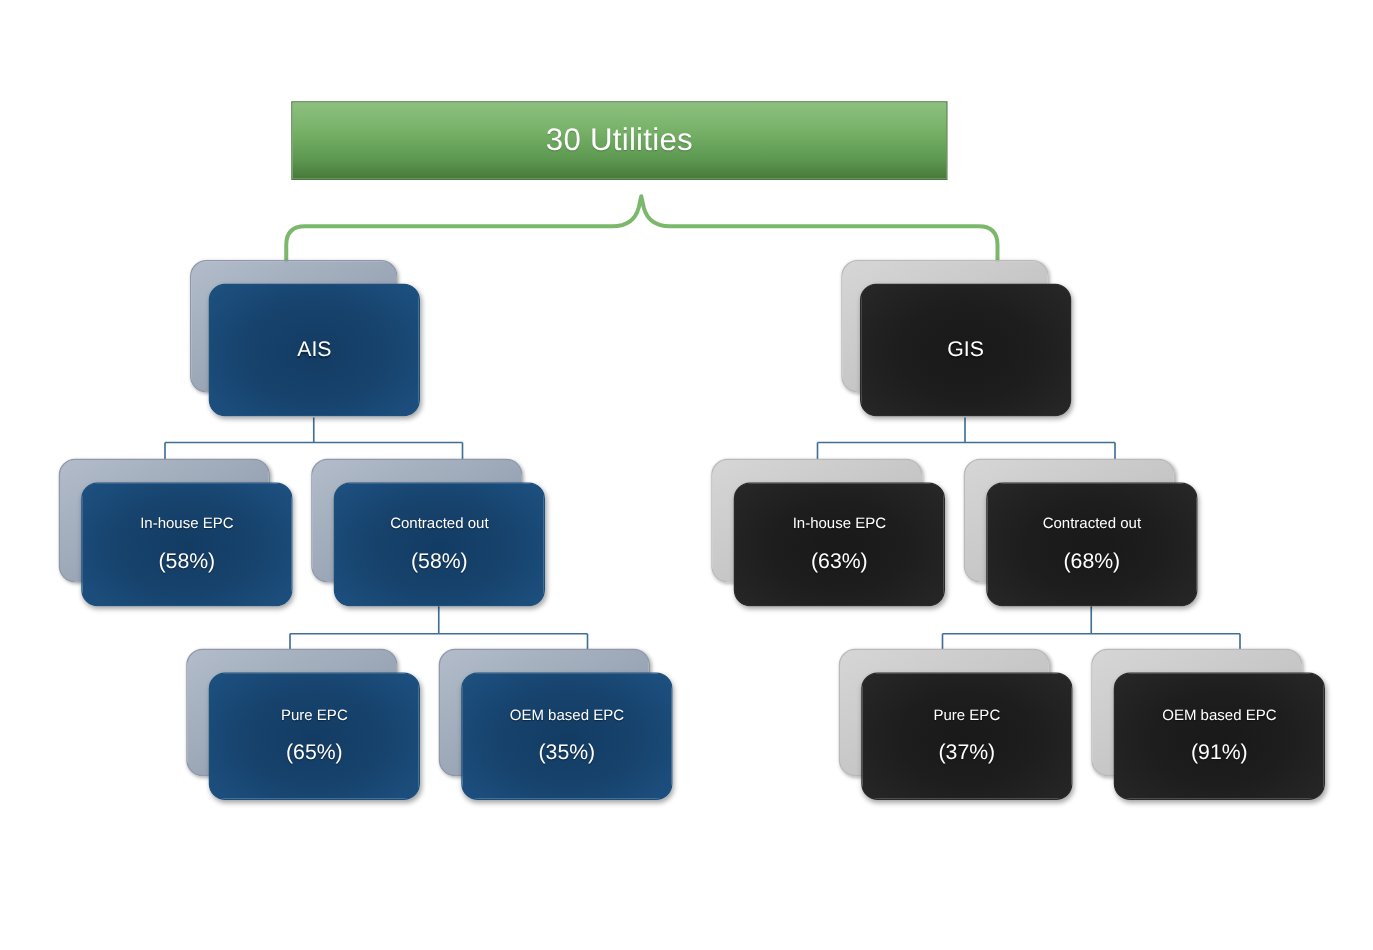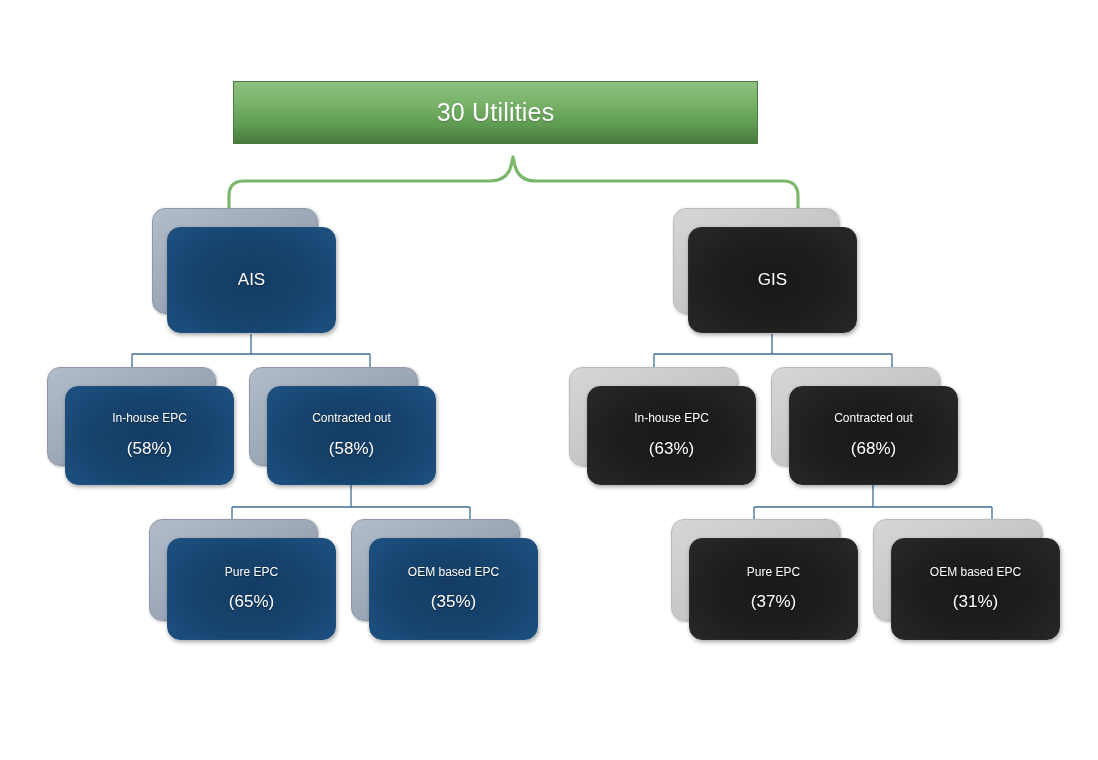--- a/index.html
+++ b/index.html
@@ -222,17 +222,17 @@
     <div class="front-card" style="left:18px; top:19px; width:169px; height:102px;">
       <span class="line-1">Pure EPC</span>
       <span class="line-2">(37%)</span>
     </div>
   </div>
 
   <div class="node theme-dark" style="left:873px; top:519px; width:187px; height:121px;">
     <div class="back-card" style="width:169px; height:102px;"></div>
     <div class="front-card" style="left:18px; top:19px; width:169px; height:102px;">
       <span class="line-1">OEM based EPC</span>
-      <span class="line-2">(31%)</span>
+      <span class="line-2">(91%)</span>
     </div>
   </div>
 
 </div>
 
 </body></html>

